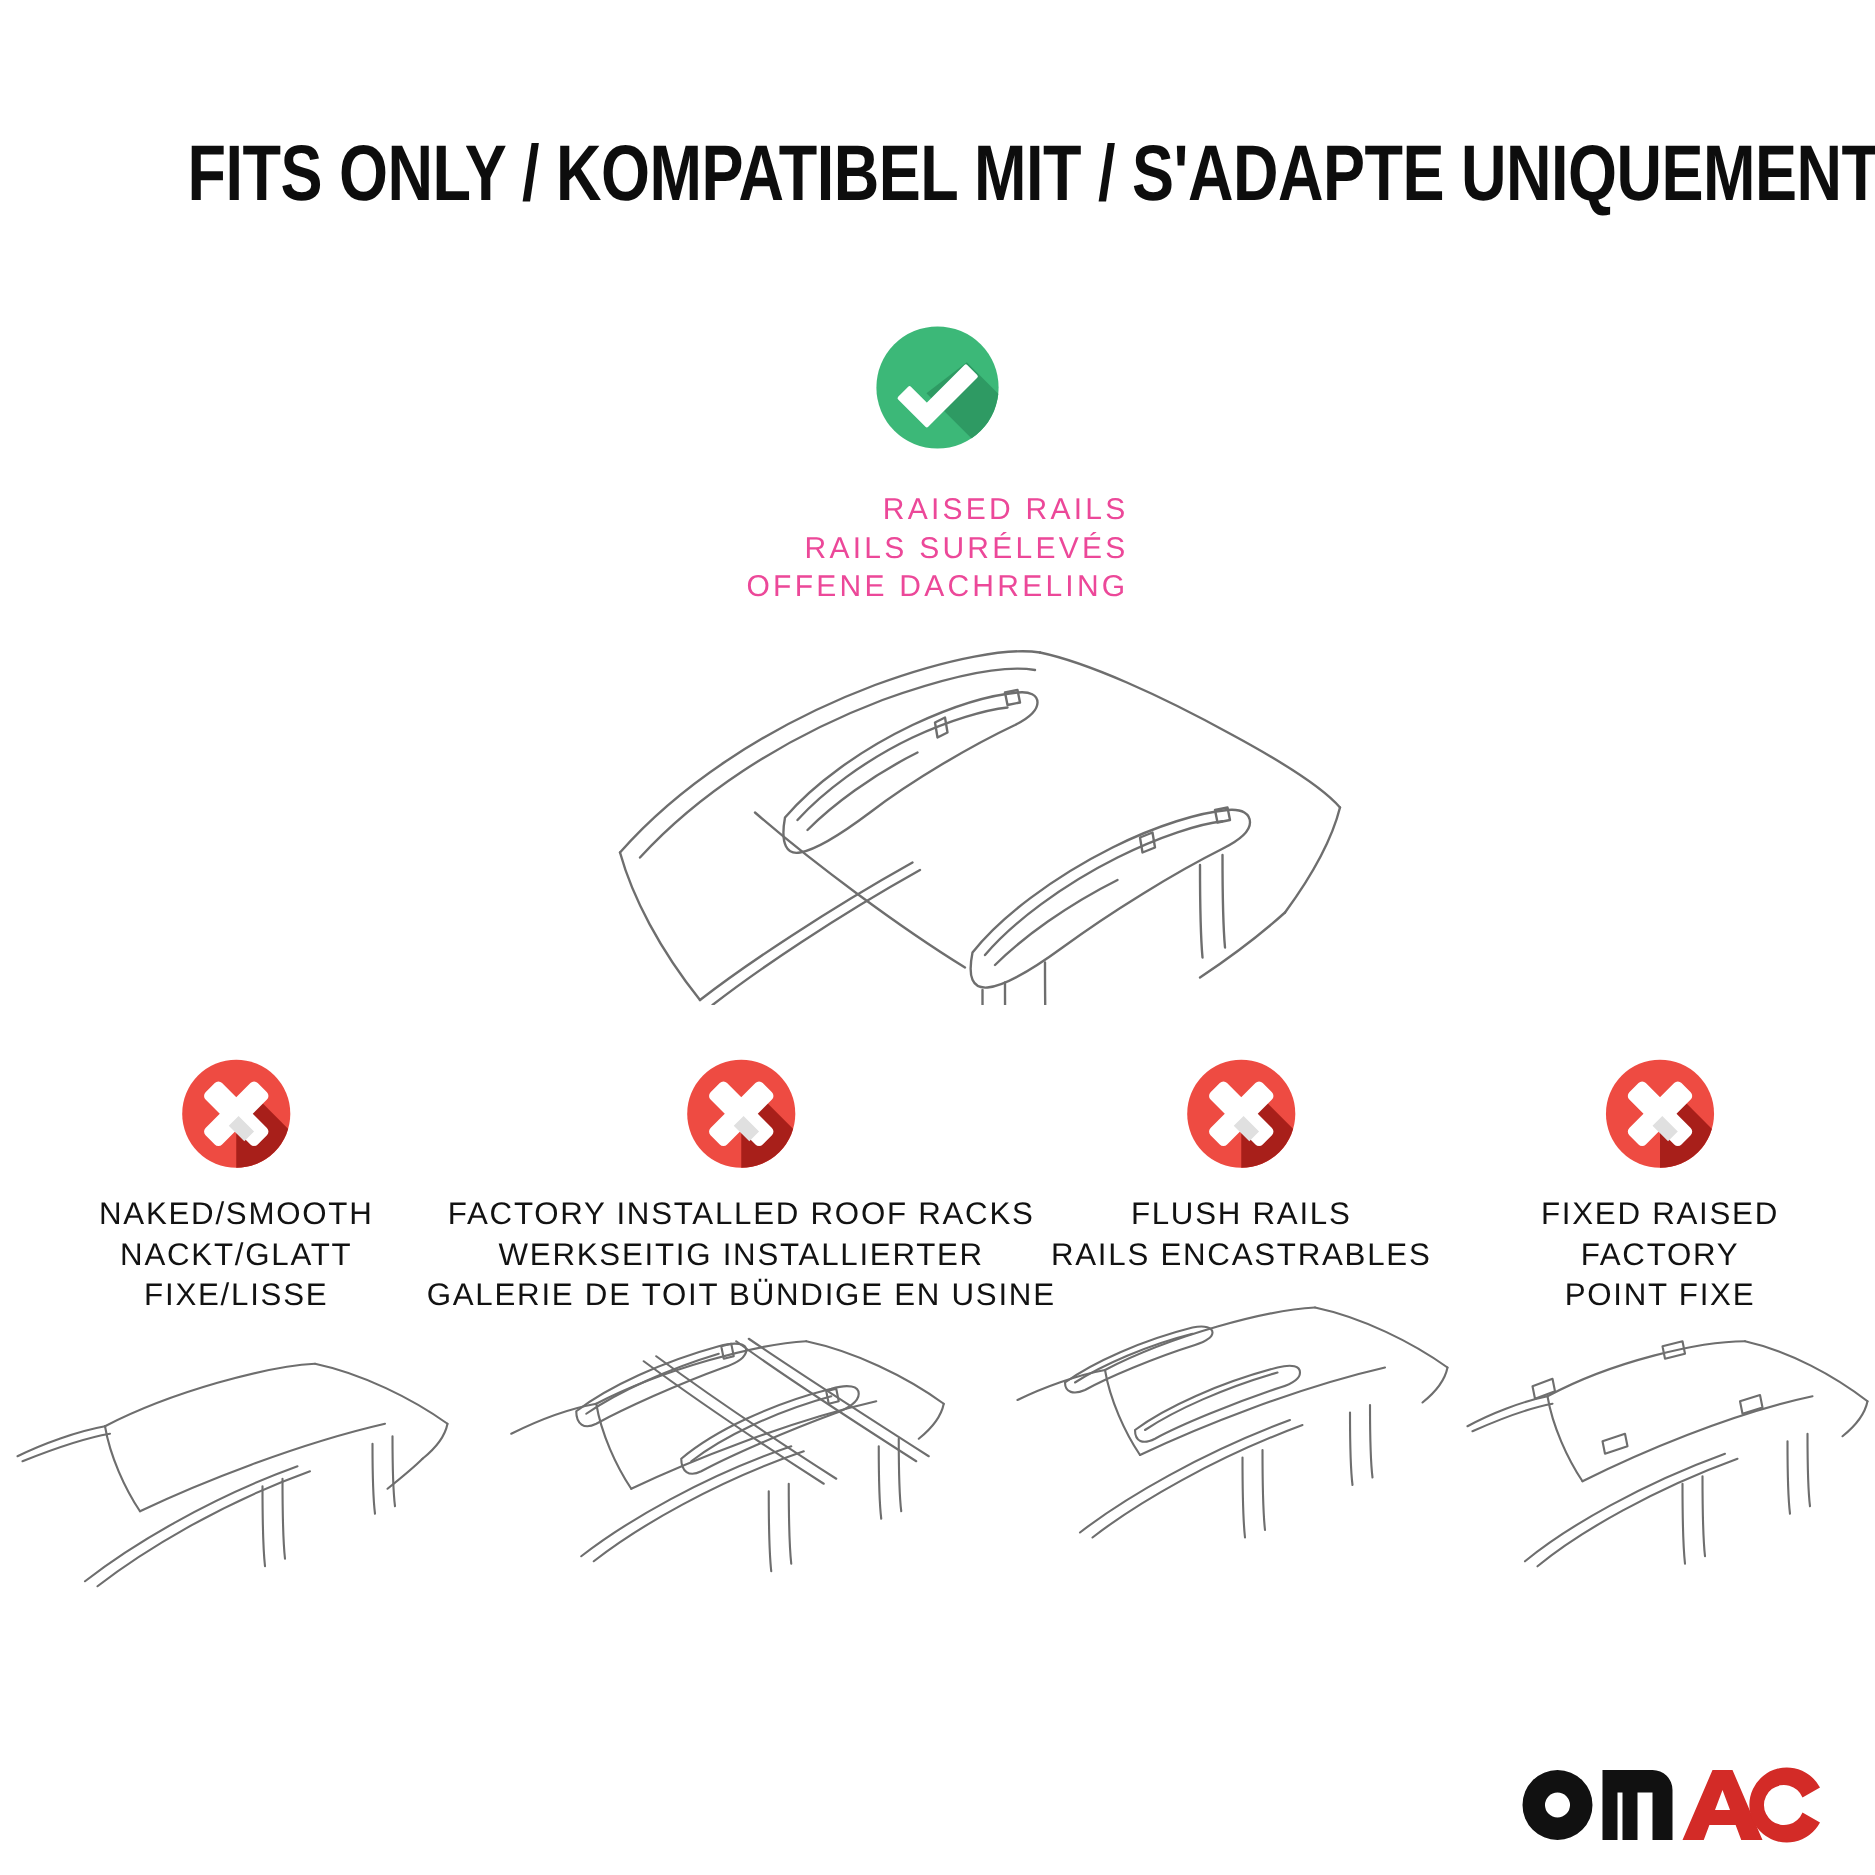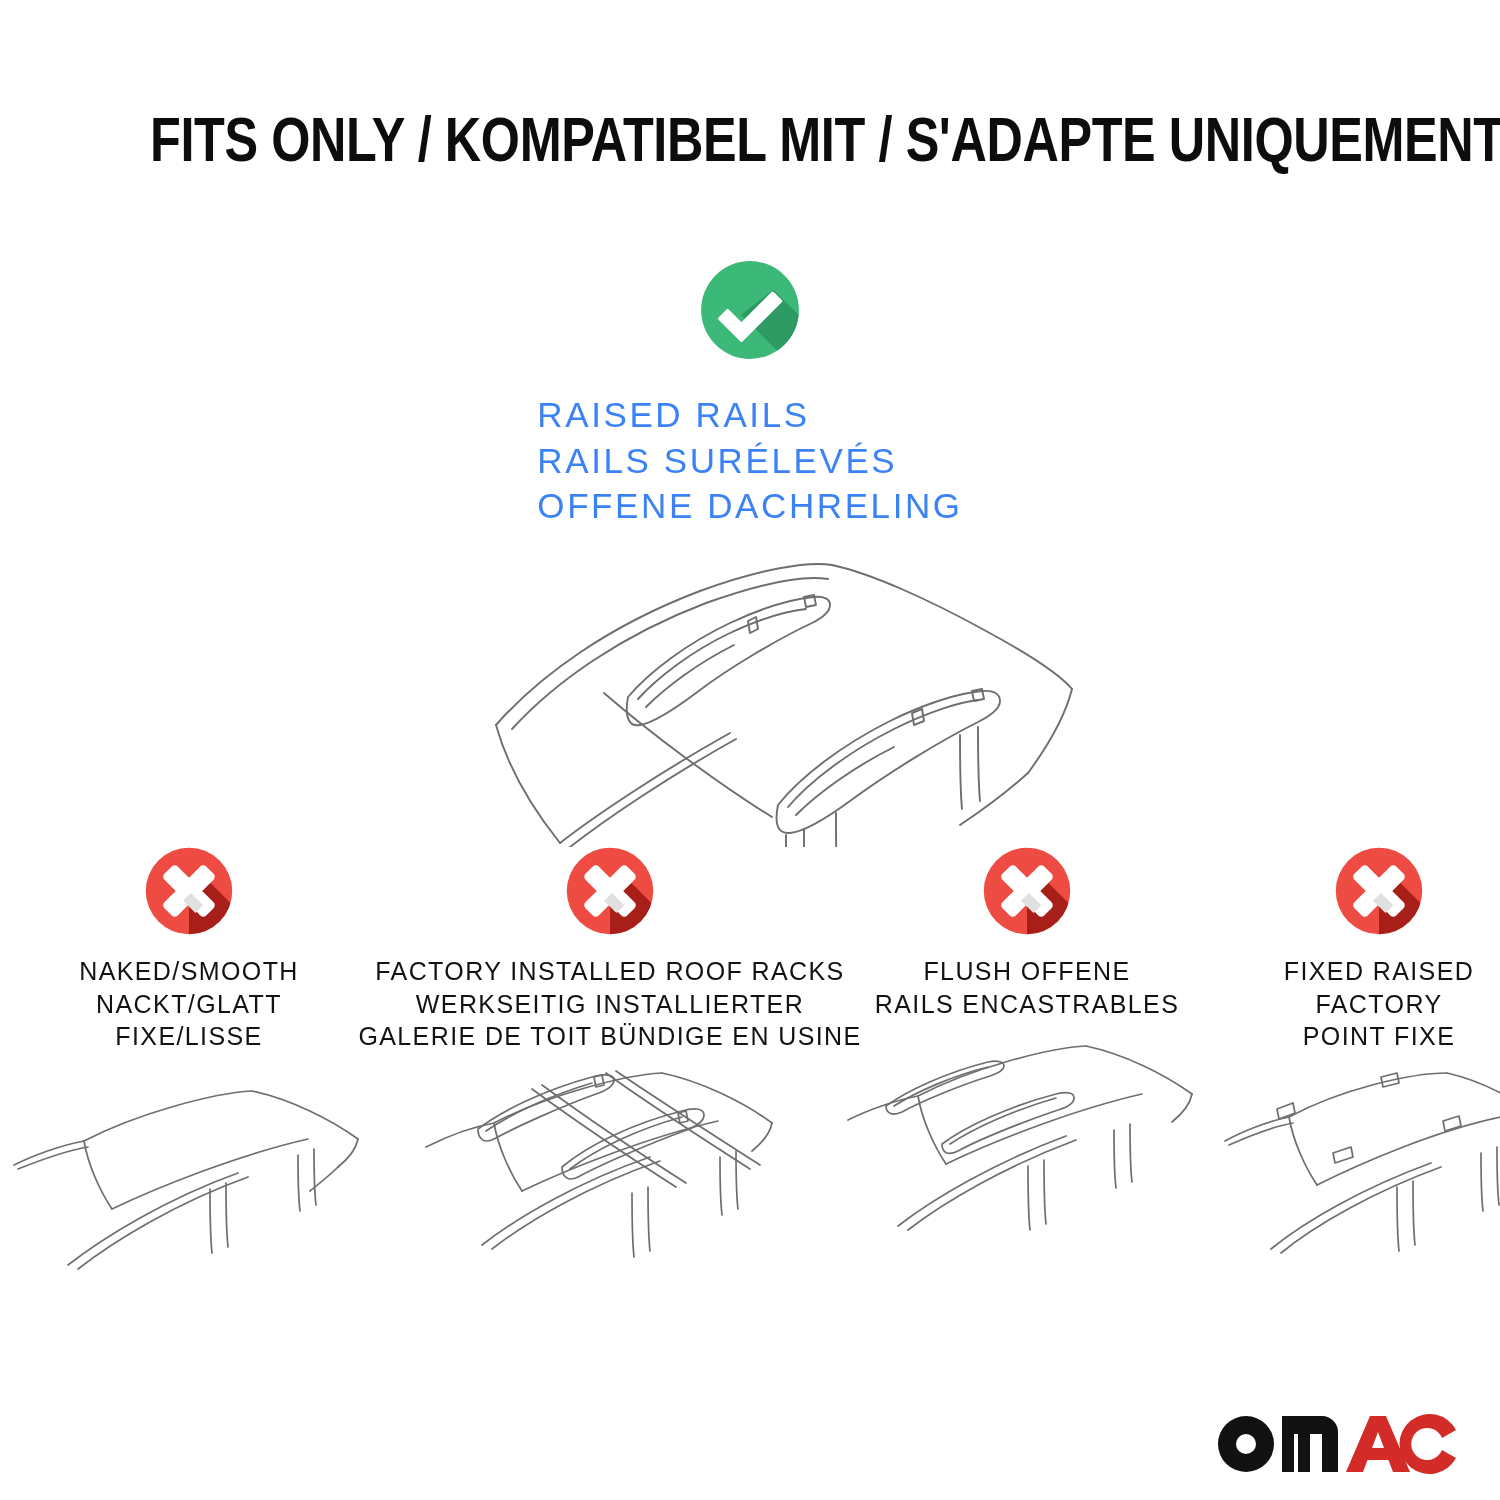--- a/index.html
+++ b/index.html
@@ -47,45 +47,44 @@
     position: relative;
     width: 104px;
     height: 104px;
     overflow: hidden;
     border-radius: 50%;
   }
   .badge svg { display: block; width: 100%; height: 100%; }
 
   .hero-labels {
     margin-top: 30px;
-    text-align: left;
+    text-align: right;
     font-family: "Liberation Sans", sans-serif;
     font-weight: 300;
-    font-size: 35px;
+    font-size: 24px;
     line-height: 1.30;
     letter-spacing: 2.6px;
-    color: #3b82f6;
+    color: #ec4899;
     white-space: nowrap;
   }
   .hero-art {
     margin-top: 18px;
     width: 700px;
     height: 300px;
   }
   .hero-art svg { display: block; width: 100%; height: 100%; }
 
   
   .row {
     position: absolute;
     top: 845px;
     left: 0;
     width: 1396px;
     display: flex;
     align-items: flex-start;
-    gap: 17px;
   }
   .cell {
     display: flex;
     flex-direction: column;
     align-items: center;
   }
   .cell-badge {
     width: 92px;
     height: 92px;
     overflow: hidden;
@@ -329,21 +328,21 @@
           <path d="M50 50 L66 34 L114 82 L114 114 L50 114 Z" fill="#A81F1A"></path>
         </g>
         <g stroke-linejoin="round">
           <path d="M34.5 26.5 L73.5 65.5 L65.5 73.5 L26.5 34.5 Z" fill="#FFFFFF" stroke="#FFFFFF" stroke-width="9" stroke-linecap="round"></path>
           <path d="M65.5 26.5 L73.5 34.5 L34.5 73.5 L26.5 65.5 Z" fill="#FFFFFF" stroke="#FFFFFF" stroke-width="9" stroke-linecap="round"></path>
           <path d="M52 52 L65.5 65.5 L57 74 L43.5 60.5 Z" fill="#E0E0E0"></path>
         </g>
       </svg>
     </div>
     <div class="cell-labels">
-      <div>FLUSH OFFENE</div>
+      <div>FLUSH RAILS</div>
       <div>RAILS ENCASTRABLES</div>
     </div>
     <div class="cell-art">
       <svg viewBox="0 0 370 230" aria-hidden="true">
         <g fill="none" stroke="#6e6e6e" stroke-width="1.7" stroke-linecap="round" stroke-linejoin="round">
           <path d="M6 84 C26 74 54 64 76 60"></path>
           <path d="M76 60 C130 32 206 12 244 10"></path>
           <path d="M244 10 C282 18 322 38 350 58"></path>
           <path d="M350 58 C348 68 340 78 330 86"></path>
           <path d="M76 60 C80 84 92 110 104 128"></path>

